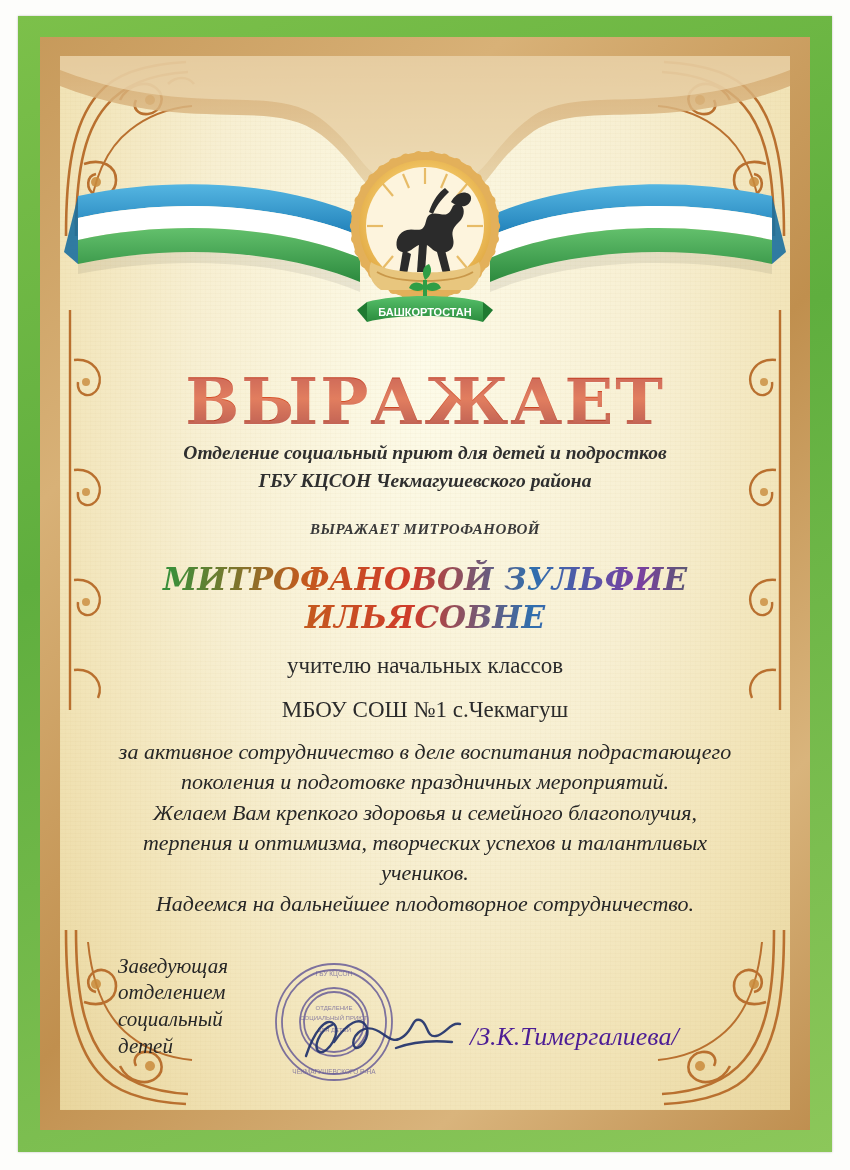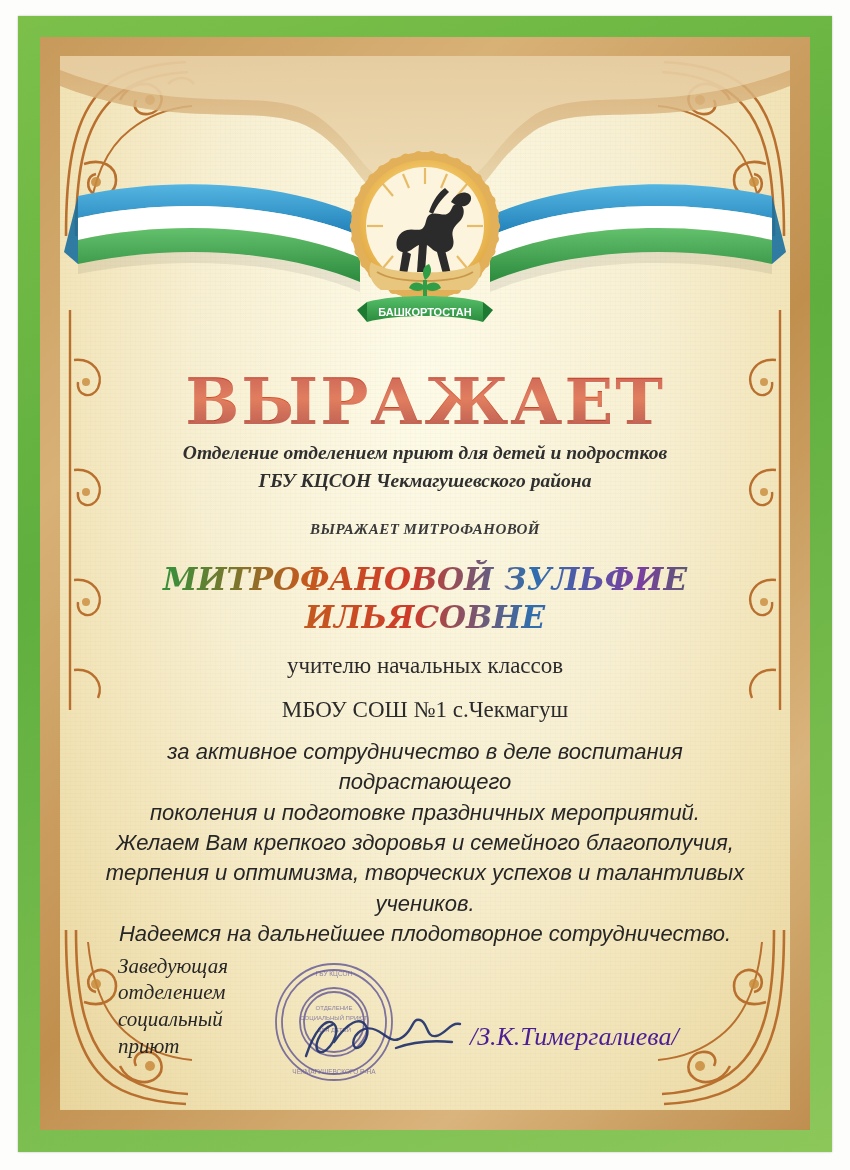--- a/index.html
+++ b/index.html
@@ -169,21 +169,21 @@
 
   .role {
     font-family: "Liberation Serif", serif;
     font-size: 23px;
     line-height: 1.3;
     margin-top: 14px;
     color: #2b2b2b;
   }
 
   .body-text {
-    font-family: Liberation Sans, sans-serif;
+    font-family: Liberation Serif, serif;
     font-style: italic;
     font-size: 22px;
     line-height: 1.38;
     margin-top: 12px;
     color: #262626;
   }
   .body-text p { margin: 0; }
 
   
   .sign-block {
@@ -471,21 +471,21 @@
           <text x="92" y="172" text-anchor="middle" font-family="Liberation Sans, sans-serif" font-size="11" font-weight="bold" fill="#ffffff">БАШКОРТОСТАН</text>
         </g>
       </svg>
     </div>
   </div>
 
   <div class="content">
 
     <div class="title">ВЫРАЖАЕТ</div>
 
-    <div class="org-line">Отделение отделением приют для детей и подростков</div>
+    <div class="org-line">Отделение социальный приют для детей и подростков</div>
     <div class="org-line">ГБУ КЦСОН Чекмагушевского района</div>
 
     <div class="gratitude">ВЫРАЖАЕТ МИТРОФАНОВОЙ</div>
 
     <div class="recipient">МИТРОФАНОВОЙ ЗУЛЬФИЕ ИЛЬЯСОВНЕ</div>
 
     <div class="role">учителю начальных классов</div>
     <div class="role">МБОУ СОШ №1 с.Чекмагуш</div>
 
     <div class="body-text">
@@ -495,21 +495,21 @@
       <p>терпения и оптимизма, творческих успехов и талантливых</p>
       <p>учеников.</p>
       <p>Надеемся на дальнейшее плодотворное сотрудничество.</p>
     </div>
   </div>
 
   <div class="sign-block">
     <div>Заведующая</div>
     <div>отделением</div>
     <div>социальный</div>
-    <div>приют</div>
+    <div>детей</div>
   </div>
 
   <div class="stamp">
     <svg viewBox="0 0 124 124">
       <g fill="none" stroke="#4a3f8f" stroke-width="1.8" opacity=".85">
         <circle cx="62" cy="62" r="58"></circle>
         <circle cx="62" cy="62" r="52"></circle>
         <circle cx="62" cy="62" r="34"></circle>
         <circle cx="62" cy="62" r="30"></circle>
       </g>

